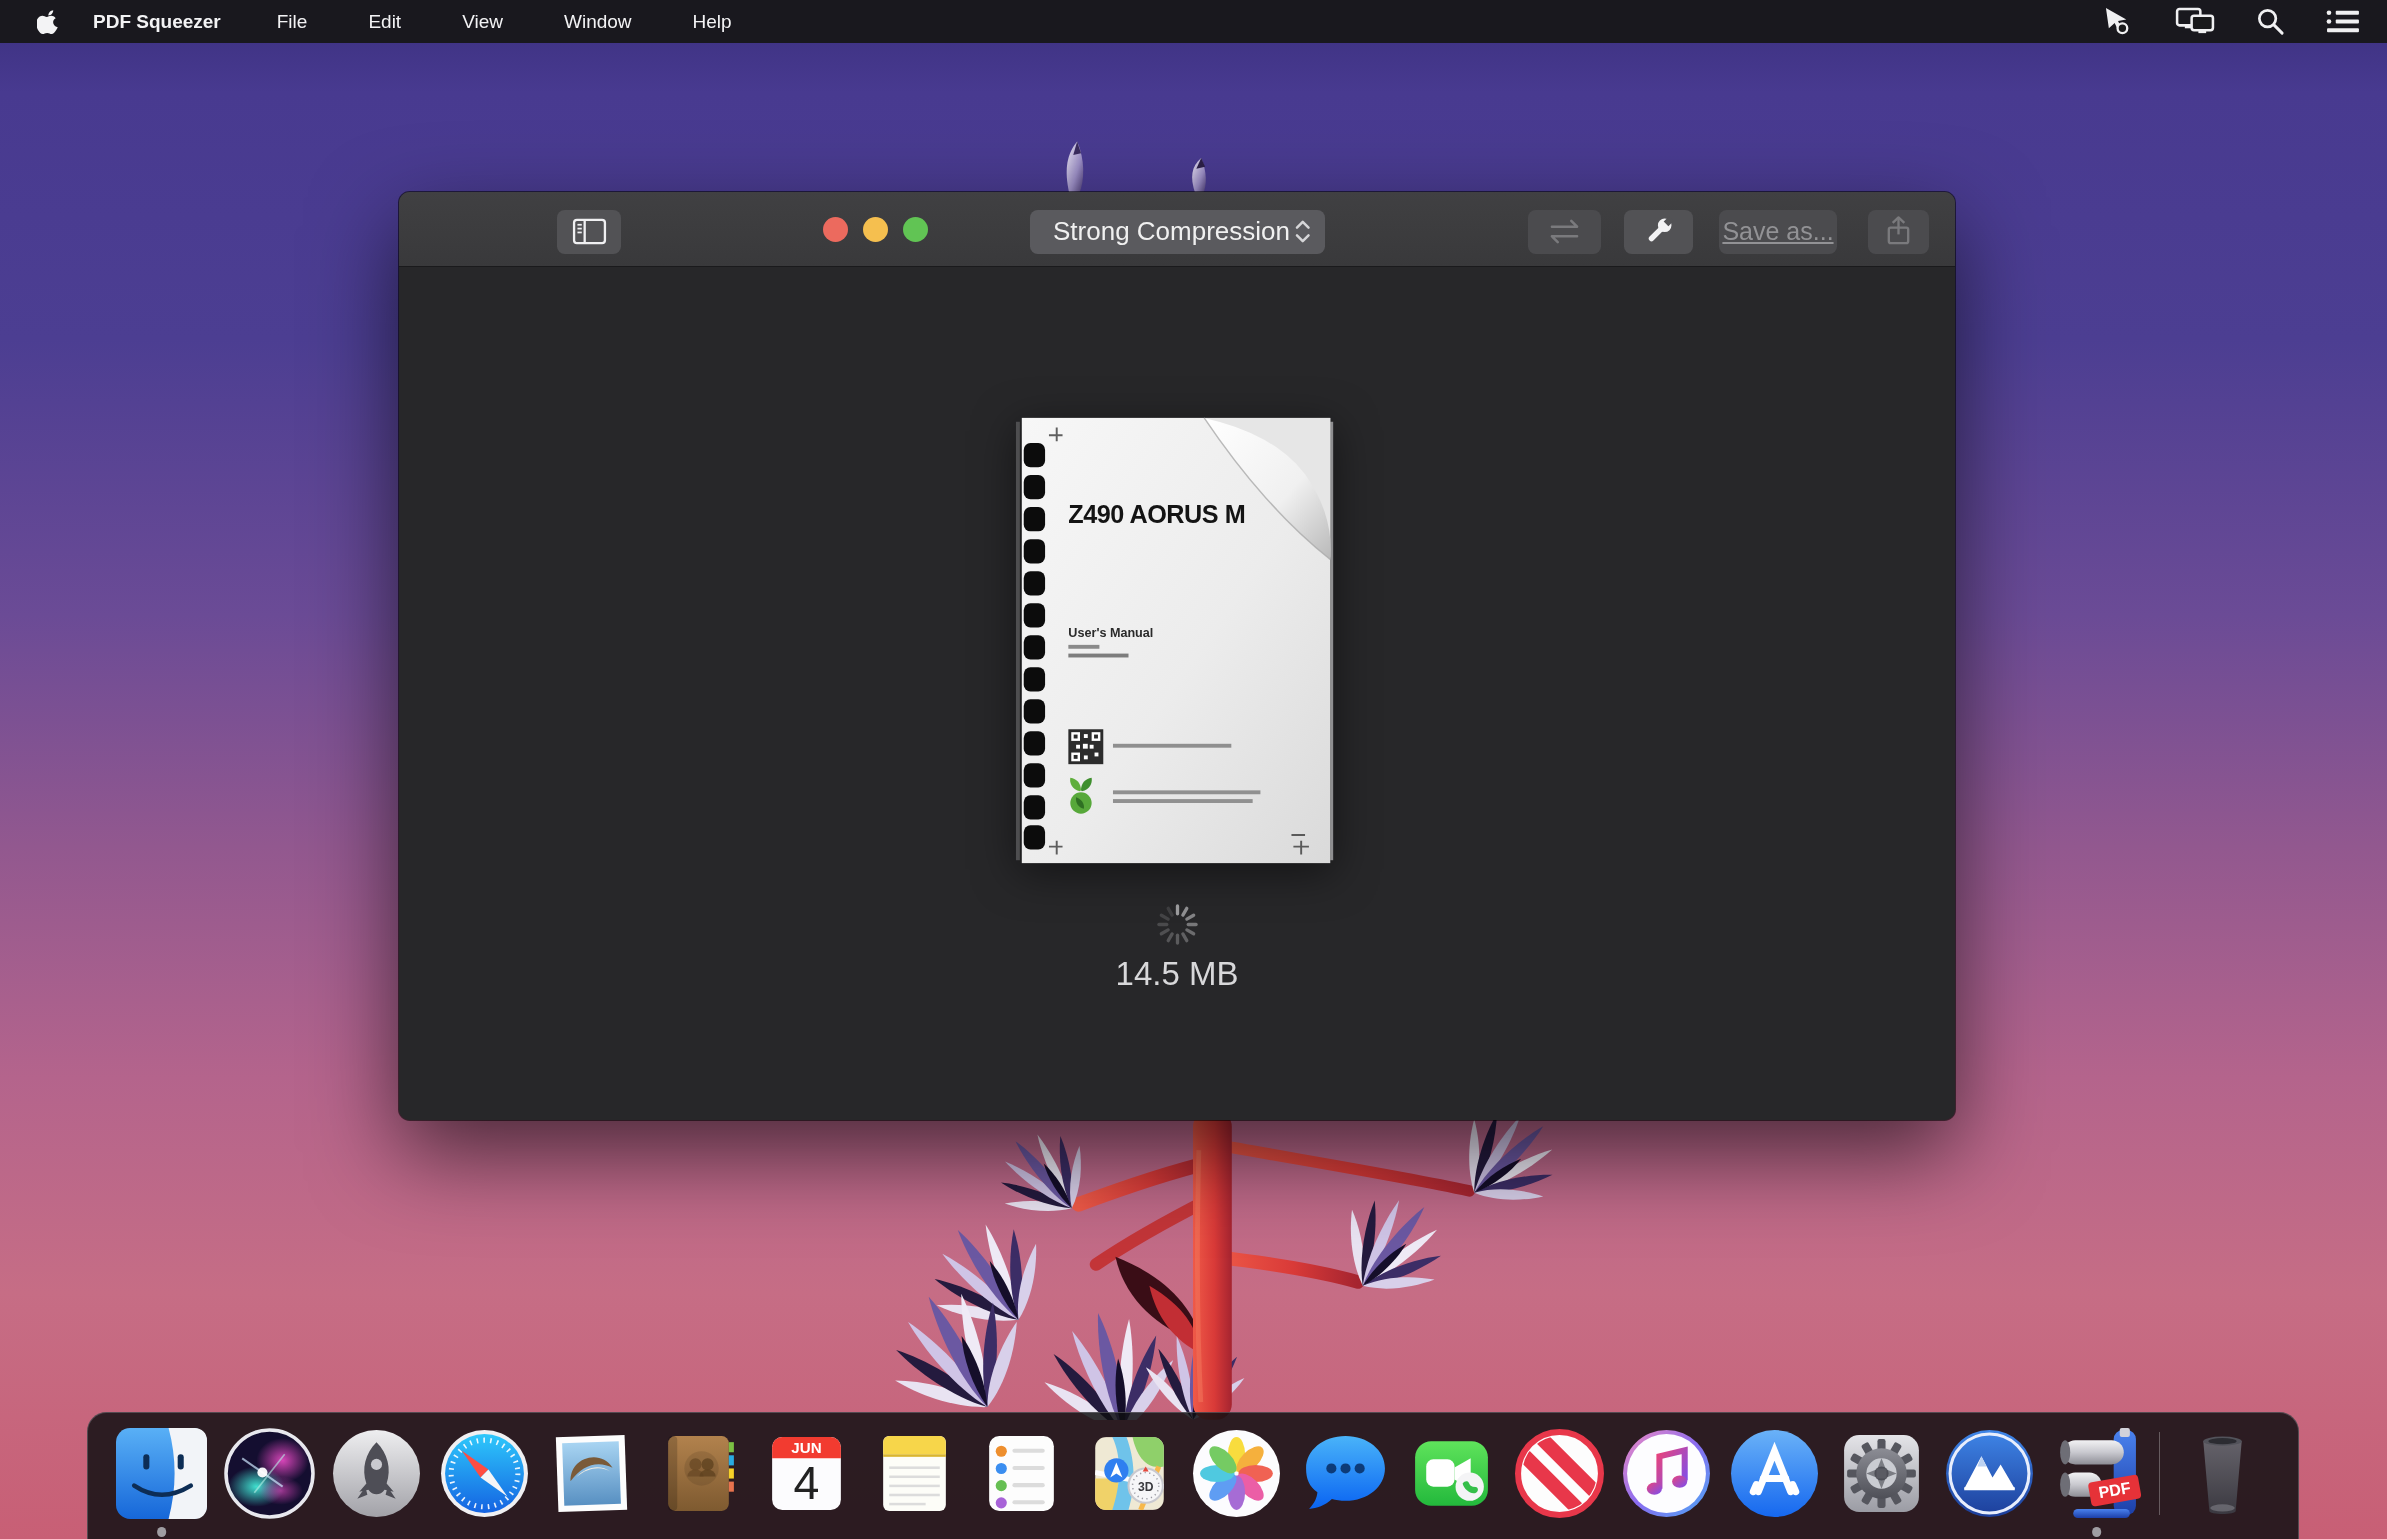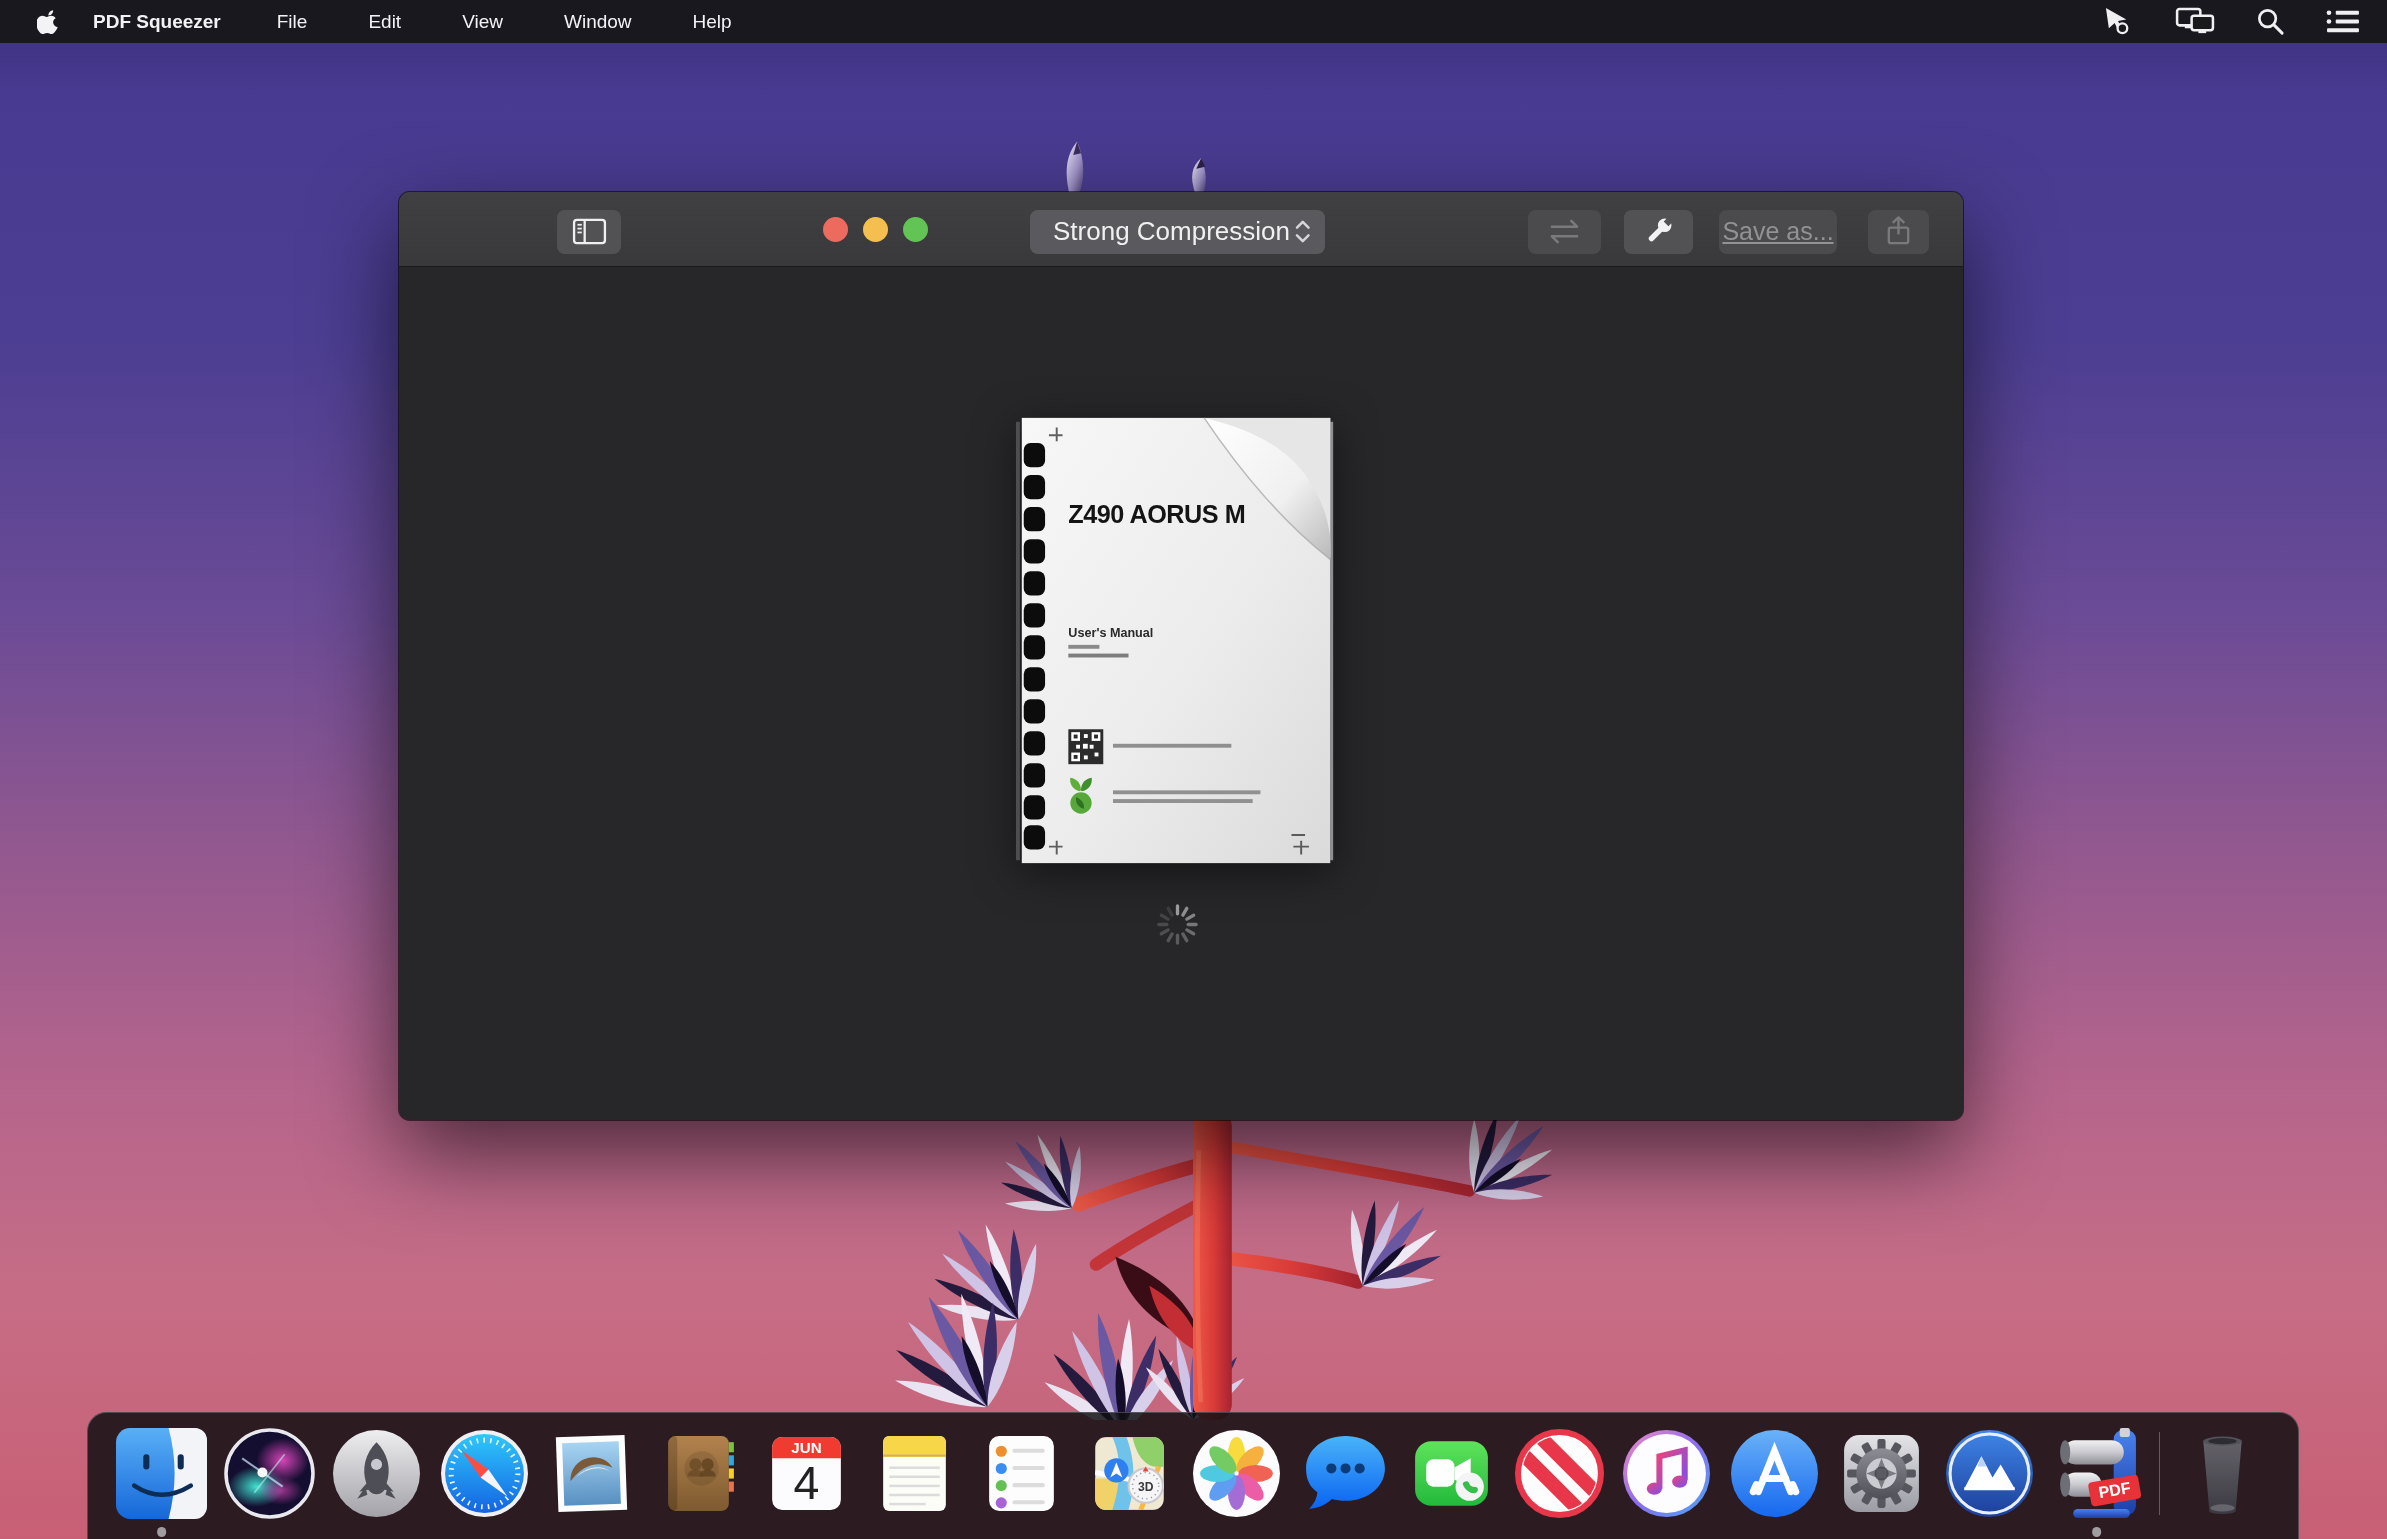--- a/index.html
+++ b/index.html
@@ -9,21 +9,21 @@
   
   #menubar{position:absolute;left:0;top:0;width:100%;height:43px;background:rgba(24,24,27,.97);
     display:flex;align-items:center;color:#f3f3f5;font-size:19px;}
   #menubar .apple{margin-left:37px;display:flex;align-items:center;}
   #menubar .appname{font-weight:bold;margin-left:33px;}
   #menubar .menus{display:flex;margin-left:56px;gap:61px;}
   #menubar .menuitem{cursor:default;}
   #menubar .status{position:absolute;right:27px;top:0;height:43px;display:flex;align-items:center;gap:39px;}
   
   #window{position:absolute;left:399px;top:192px;width:1556px;height:928px;border-radius:10.7px;
-    background:#272729;box-shadow:0 33px 87px rgba(0,0,0,.6),0 0 0 1px rgba(0,0,0,.55);padding-left:8px;}
+    background:#272729;box-shadow:0 33px 87px rgba(0,0,0,.6),0 0 0 1px rgba(0,0,0,.55);}
   #titlebar{position:absolute;left:0;top:0;width:100%;height:75px;border-radius:10.7px 10.7px 0 0;
     background:linear-gradient(180deg,#404042,#39393b);border-bottom:1.9px solid #1a1a1c;box-sizing:border-box;}
   .tlight{position:absolute;top:25px;width:25px;height:25px;border-radius:50%;}
   #tl-close{left:424px;background:#ec6a5e;}
   #tl-min{left:464px;background:#f5bf4f;}
   #tl-zoom{left:504px;background:#61c454;}
   .tbtn{position:absolute;top:17.5px;height:44px;border-radius:7.8px;background:#525255;
     display:flex;align-items:center;justify-content:center;box-sizing:border-box;}
   .tbtn.disabled{background:#4b4b4e;}
   #btn-sidebar{left:158px;width:64px;}
@@ -293,20 +293,21 @@
         <line x1="32.5" y1="39.5" x2="28.5" y2="32.6" opacity=".5"></line>
         <line x1="23" y1="42" x2="23" y2="34" opacity=".45"></line>
         <line x1="13.5" y1="39.5" x2="17.5" y2="32.6" opacity=".4"></line>
         <line x1="6.5" y1="32.5" x2="13.4" y2="28.5" opacity=".35"></line>
         <line x1="4" y1="23" x2="12" y2="23" opacity=".3"></line>
         <line x1="6.5" y1="13.5" x2="13.4" y2="17.5" opacity=".25"></line>
         <line x1="13.5" y1="6.5" x2="17.5" y2="13.4" opacity=".2"></line>
       </g>
     </svg>
 
+    <div id="size-label">14.5 MB</div>
   </div>
 
   <div id="dock">
 
     <div class="dock-item running">
       <svg width="91" height="91" viewBox="0 0 90 90">
         <defs>
             <linearGradient id="finB" x1="0" y1="0" x2="0" y2="1">
               <stop offset="0" stop-color="#59b0f6"></stop>
               <stop offset="1" stop-color="#1667d9"></stop>

